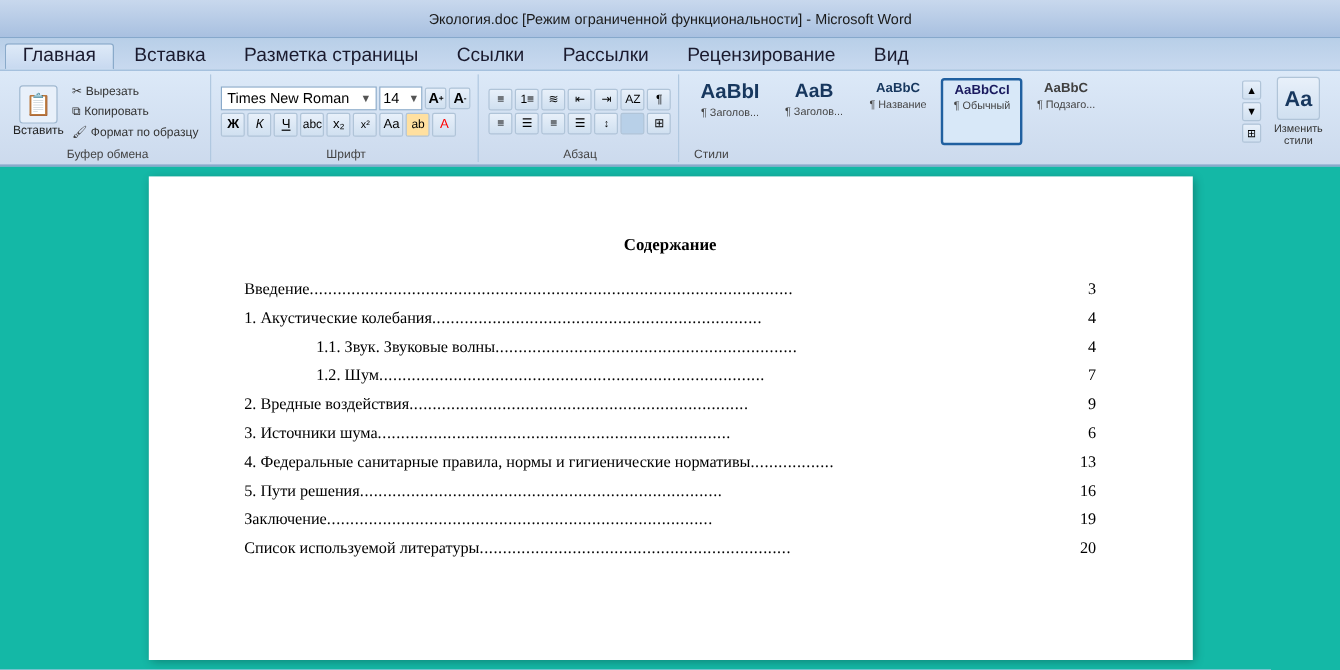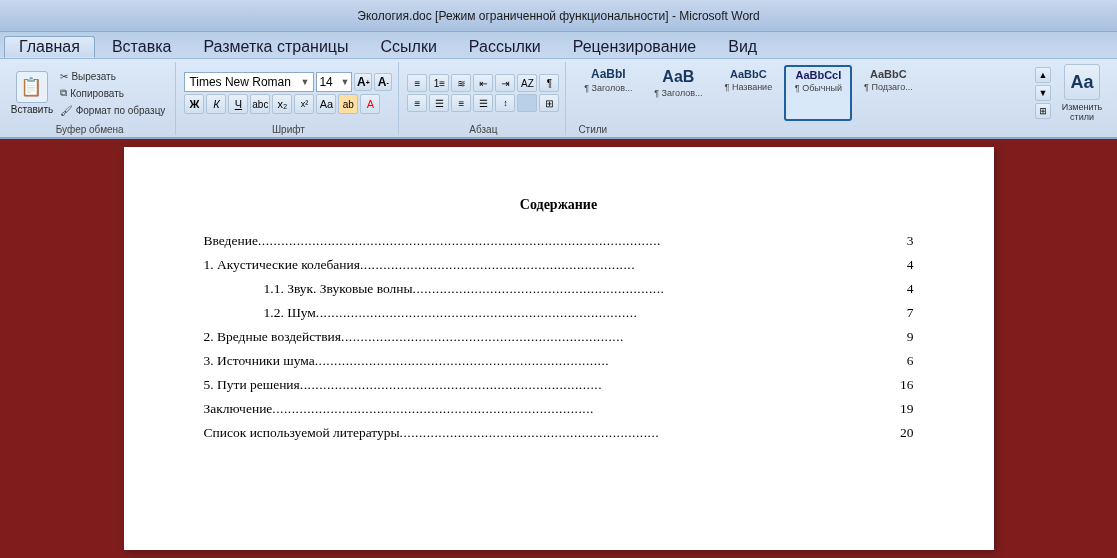--- a/index.html
+++ b/index.html
@@ -224,21 +224,21 @@
       font-size: 9px;
       color: #444;
       text-align: center;
       margin-top: 2px;
     }
 
     
     .doc-area {
       flex: 1;
       overflow: hidden;
-      background: #7f1d1d;
+      background: #14b8a6;
       display: flex;
       justify-content: center;
       padding: 8px 0;
     }
 
     .page {
       background: white;
       width: 870px;
       min-height: 400px;
       box-shadow: 2px 2px 8px rgba(0,0,0,0.3);
@@ -480,21 +480,21 @@
         </div>
       </div>
       <div class="ribbon-group-label">Абзац</div>
     </div>
 
     <div class="ribbon-group" style="flex:1; border-right:none;">
       <div class="ribbon-group-content" style="width:100%;">
         <div class="styles-group">
 
           <div class="style-item">
-            <div class="style-preview" style="color:#17375e; font-size:12px;">AaBbI</div>
+            <div class="style-preview" style="color:#17375e; font-size:17px;">AaBbI</div>
             <div class="style-label">¶ Заголов...</div>
           </div>
 
           <div class="style-item">
             <div class="style-preview" style="color:#17375e; font-size:16px; font-weight:bold;">AaB</div>
             <div class="style-label">¶ Заголов...</div>
           </div>
 
           <div class="style-item">
             <div class="style-preview" style="color:#17375e; font-size:11px;">AaBbC</div>
@@ -556,20 +556,25 @@
           <span class="toc-text">2. Вредные воздействия</span>
           <span class="toc-dots">.........................................................................</span>
           <span class="toc-page">9</span>
         </div>
         <div class="toc-entry">
           <span class="toc-text">3. Источники шума</span>
           <span class="toc-dots">............................................................................</span>
           <span class="toc-page">6</span>
         </div>
         <div class="toc-entry">
+          <span class="toc-text">4. Федеральные санитарные правила, нормы и гигиенические нормативы</span>
+          <span class="toc-dots">..................</span>
+          <span class="toc-page">13</span>
+        </div>
+        <div class="toc-entry">
           <span class="toc-text">5. Пути решения</span>
           <span class="toc-dots">..............................................................................</span>
           <span class="toc-page">16</span>
         </div>
         <div class="toc-entry">
           <span class="toc-text">Заключение</span>
           <span class="toc-dots">...................................................................................</span>
           <span class="toc-page">19</span>
         </div>
         <div class="toc-entry">

